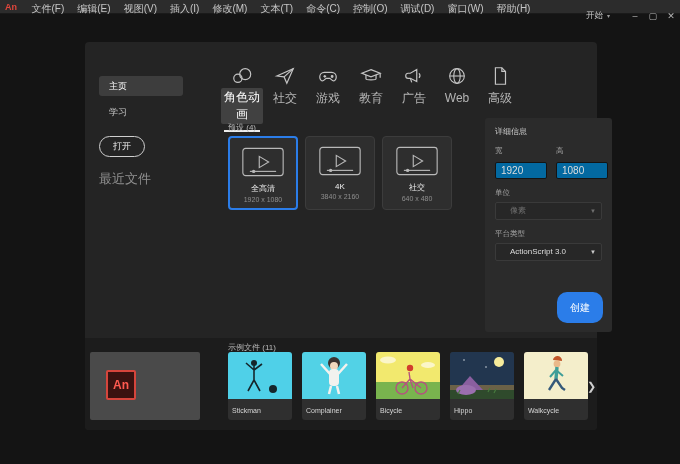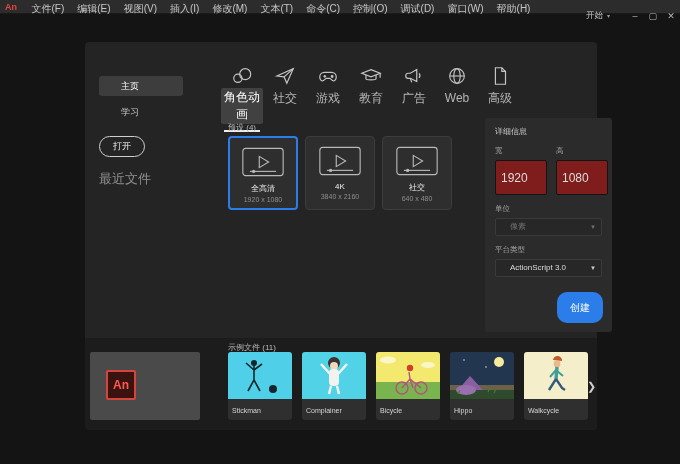--- a/index.html
+++ b/index.html
@@ -15,21 +15,21 @@
   #start-btn { font-size:8.5px; color:#cfcfcf; margin-right:4px; }
   #start-caret { font-size:6px; color:#9a9a9a; margin-right:16px; }
   .win-ctl { width:18px; text-align:center; font-size:9px; color:#b5b5b5; line-height:14px; }
 
   
   #panel { position:absolute; left:85px; top:42px; width:512px; height:388px;
     background:#242424; border-radius:4px; }
 
   
   .side-item { position:absolute; left:14px; width:84px; height:20px; border-radius:3px;
-    font-size:9px; line-height:20px; padding-left:22px; color:#c9c9c9; cursor:pointer; }
+    font-size:9px; line-height:20px; padding-left:10px; color:#c9c9c9; cursor:pointer; }
   .side-item.active { background:#3d3d3d; color:#fff; }
   #open-btn { position:absolute; left:14px; top:94px; width:46px; height:21px;
     border:1px solid #cfcfcf; border-radius:11px; color:#eee; font-size:9px;
     text-align:center; line-height:19px; cursor:pointer; background:transparent; }
   #recent-label { position:absolute; left:14px; top:128px; font-size:13px; color:#8f8f8f; }
 
   
   #tabs { position:absolute; left:136px; top:22px; display:flex; }
   .tab { width:42px; margin-right:1px; text-align:center; cursor:pointer; position:relative;
     padding-bottom:8px; }
@@ -49,22 +49,22 @@
   .preset-name { font-size:8px; color:#ededed; margin-top:2px; }
   .preset-dims { font-size:7px; color:#8e8e8e; margin-top:2px; }
 
   
   #details { position:absolute; left:400px; top:76px; width:127px; height:214px;
     background:#2b2b2b; border-radius:3px; padding:8px 10px; }
   #details-title { font-size:8px; color:#cfcfcf; }
   .dim-row { display:flex; gap:9px; }
   .dim-col { width:52px; }
   .field-label { font-size:7.5px; color:#a8a8a8; margin:9px 0 4px; }
-  .text-input { width:52px; height:35px; background:#7f1d1d; border:1px solid #141414;
-    border-radius:2px; color:#ddd; font-size:12px; padding-left:5px;
+  .text-input { width:52px; height:17px; background:#0369a1; border:1px solid #141414;
+    border-radius:2px; color:#ddd; font-size:10px; padding-left:5px;
     font-family:"Liberation Sans", sans-serif; }
   .select { width:107px; height:18px; background:#272727; border:1px solid #3a3a3a;
     border-radius:2px; font-size:8px; line-height:16px; padding:0 14px; position:relative;
     cursor:pointer; }
   .select .caret { position:absolute; right:5px; top:0; font-size:6px; }
   .select.disabled { color:#6f6f6f; }
   .select.disabled .caret { color:#6f6f6f; }
   .select.enabled { color:#ddd; }
   .select.enabled .caret { color:#ccc; }
   #create-btn { position:absolute; right:9px; bottom:9px; width:46px; height:31px;

